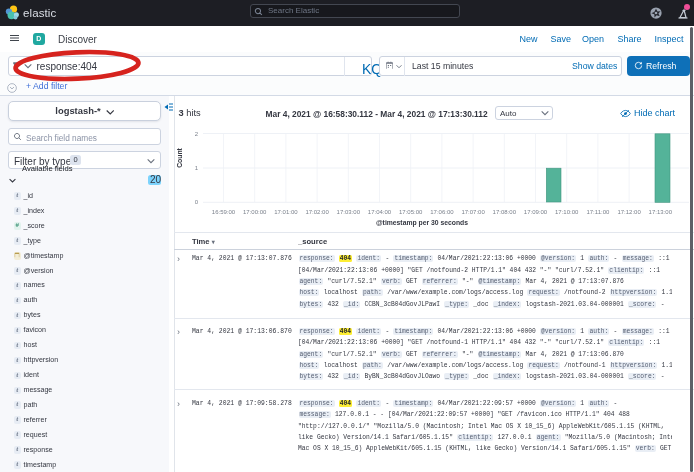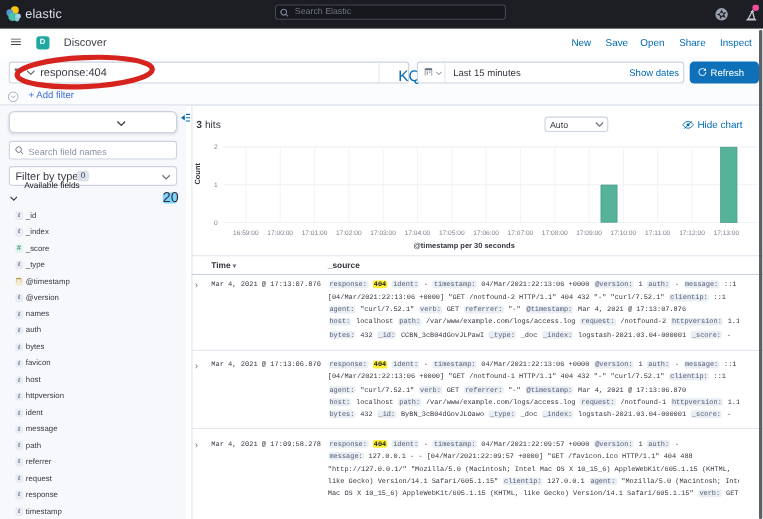--- a/index.html
+++ b/index.html
@@ -99,20 +99,21 @@
 
 <svg class="abs" style="left:6.5px;top:83px" width="10" height="10" viewBox="0 0 16 16">
       <circle cx="8" cy="8" r="7" fill="none" stroke="#98a2b3" stroke-width="1.2"></circle>
       <path fill="none" stroke="#98a2b3" stroke-width="1.4" d="M5 6.5l3 3 3-3"></path>
     </svg>
 <div class="abs" style="left:26px;top:81px;font-size:8.7px;color:#3f6fd8">+ Add filter</div>
 
 <div class="abs sb"></div>
 <div class="abs" style="left:173.5px;top:96px;width:1px;height:376px;background:#e0e4ea"></div>
 <div class="abs" style="left:8px;top:101px;width:153px;height:19.5px;background:#fff;border:1px solid #c9d0dd;border-radius:5px;box-shadow:0 1px 2px rgba(120,130,150,.18)"></div>
+<div class="abs" style="left:8px;top:101px;width:140px;height:19.5px;font-size:9.4px;font-weight:bold;color:#343741;text-align:center;line-height:19.5px">logstash-*</div>
 <svg class="abs" style="left:105.5px;top:108.5px" width="8.5" height="6.5" viewBox="0 0 12 8">
       <path fill="none" stroke="#343741" stroke-width="1.6" d="M1 1.5l5 5 5-5"></path>
     </svg>
 <svg class="abs" style="left:164px;top:102.5px" width="9" height="8" viewBox="0 0 18 16">
       <path stroke="#006bb4" stroke-width="2" fill="none" d="M10 2h8M10 8h8M10 14h8"></path>
       <path fill="#006bb4" d="M8 3L1 8l7 5z"></path>
     </svg>
 <div class="abs inp" style="left:8px;top:128px;width:153px;height:17px"></div>
 <svg class="abs" style="left:13px;top:132px" width="9" height="9" viewBox="0 0 16 16">
       <path fill="none" stroke="#69707d" stroke-width="1.6" d="M10.3 10.3a4.5 4.5 0 1 0-6.4-6.4 4.5 4.5 0 0 0 6.4 6.4zm0 0L14 14"></path>
@@ -121,21 +122,21 @@
 <div class="abs inp" style="left:8px;top:151px;width:153px;height:18px"></div>
 <div class="abs" style="left:14px;top:155.5px;font-size:10px;color:#343741">Filter by type</div>
 <div class="abs" style="left:70px;top:155px;width:11px;height:10px;background:#dde3ee;border-radius:2.5px;font-size:7.5px;text-align:center;line-height:10px;color:#343741">0</div>
 <svg class="abs" style="left:147px;top:158px" width="8" height="6" viewBox="0 0 12 8">
       <path fill="none" stroke="#69707d" stroke-width="1.6" d="M1 1.5l5 5 5-5"></path>
     </svg>
 <svg class="abs" style="left:9px;top:178px" width="7" height="5" viewBox="0 0 12 8">
       <path fill="none" stroke="#343741" stroke-width="1.8" d="M1 1.5l5 5 5-5"></path>
     </svg>
 <div class="abs" style="left:22px;top:164px;font-size:7.6px;font-weight:normal;color:#1a1c21">Available fields</div>
-<div class="abs" style="left:148px;top:175px;width:13px;height:10px;background:#7dd3fc;border-radius:2.5px;font-size:13px;text-align:left;line-height:10px;color:#343741">20</div>
+<div class="abs" style="left:148px;top:175px;width:13px;height:10px;background:#7dd3fc;border-radius:2.5px;font-size:10px;text-align:right;line-height:10px;color:#343741">20</div>
 <span class="fb" style="top:192.4px">t</span>
     <span class="fn" style="top:191.8px">_id</span>
 <span class="fb" style="top:207.3px">t</span>
     <span class="fn" style="top:206.7px">_index</span>
 <span class="fb fbn" style="top:222.3px">#</span>
     <span class="fn" style="top:221.7px">_score</span>
 <span class="fb" style="top:237.2px">t</span>
     <span class="fn" style="top:236.6px">_type</span>
 <span class="fb fbd" style="top:252.1px"><svg width="6" height="6" viewBox="0 0 16 16" style="vertical-align:0.5px">
         <path fill="#b89c4f" d="M13 2h-2V1h-1v1H6V1H5v1H3c-.6 0-1 .4-1 1v10c0 .6.4 1 1 1h10c.6 0 1-.4 1-1V3c0-.6-.4-1-1-1zM3 14V5h10v9H3z"></path>
@@ -164,20 +165,21 @@
 <span class="fb" style="top:416.4px">t</span>
     <span class="fn" style="top:415.8px">referrer</span>
 <span class="fb" style="top:431.3px">t</span>
     <span class="fn" style="top:430.7px">request</span>
 <span class="fb" style="top:446.2px">t</span>
     <span class="fn" style="top:445.6px">response</span>
 <span class="fb" style="top:461.1px">t</span>
     <span class="fn" style="top:460.5px">timestamp</span>
 
 <div class="abs" style="left:178.5px;top:107.5px;font-size:9.3px;color:#343741"><b>3</b> hits</div>
+<div class="abs" style="left:265.5px;top:108.5px;font-size:8.4px;font-weight:bold;color:#343741;white-space:nowrap">Mar 4, 2021 @ 16:58:30.112 - Mar 4, 2021 @ 17:13:30.112</div>
 <div class="abs inp" style="left:494.5px;top:106px;width:58.5px;height:14px"></div>
 <div class="abs" style="left:500px;top:108.5px;font-size:8px;color:#343741">Auto</div>
 <svg class="abs" style="left:541px;top:110px" width="8" height="6" viewBox="0 0 12 8">
       <path fill="none" stroke="#69707d" stroke-width="1.6" d="M1 1.5l5 5 5-5"></path>
     </svg>
 <svg class="abs" style="left:619.5px;top:108.5px" width="11" height="9" viewBox="0 0 16 12">
       <path fill="none" stroke="#006bb4" stroke-width="1.2" d="M1 6s2.5-4.5 7-4.5S15 6 15 6s-2.5 4.5-7 4.5S1 6 1 6z"></path>
       <circle cx="8" cy="6" r="2" fill="#006bb4"></circle>
       <path stroke="#006bb4" stroke-width="1.1" d="M3 11L13 1"></path>
     </svg>

